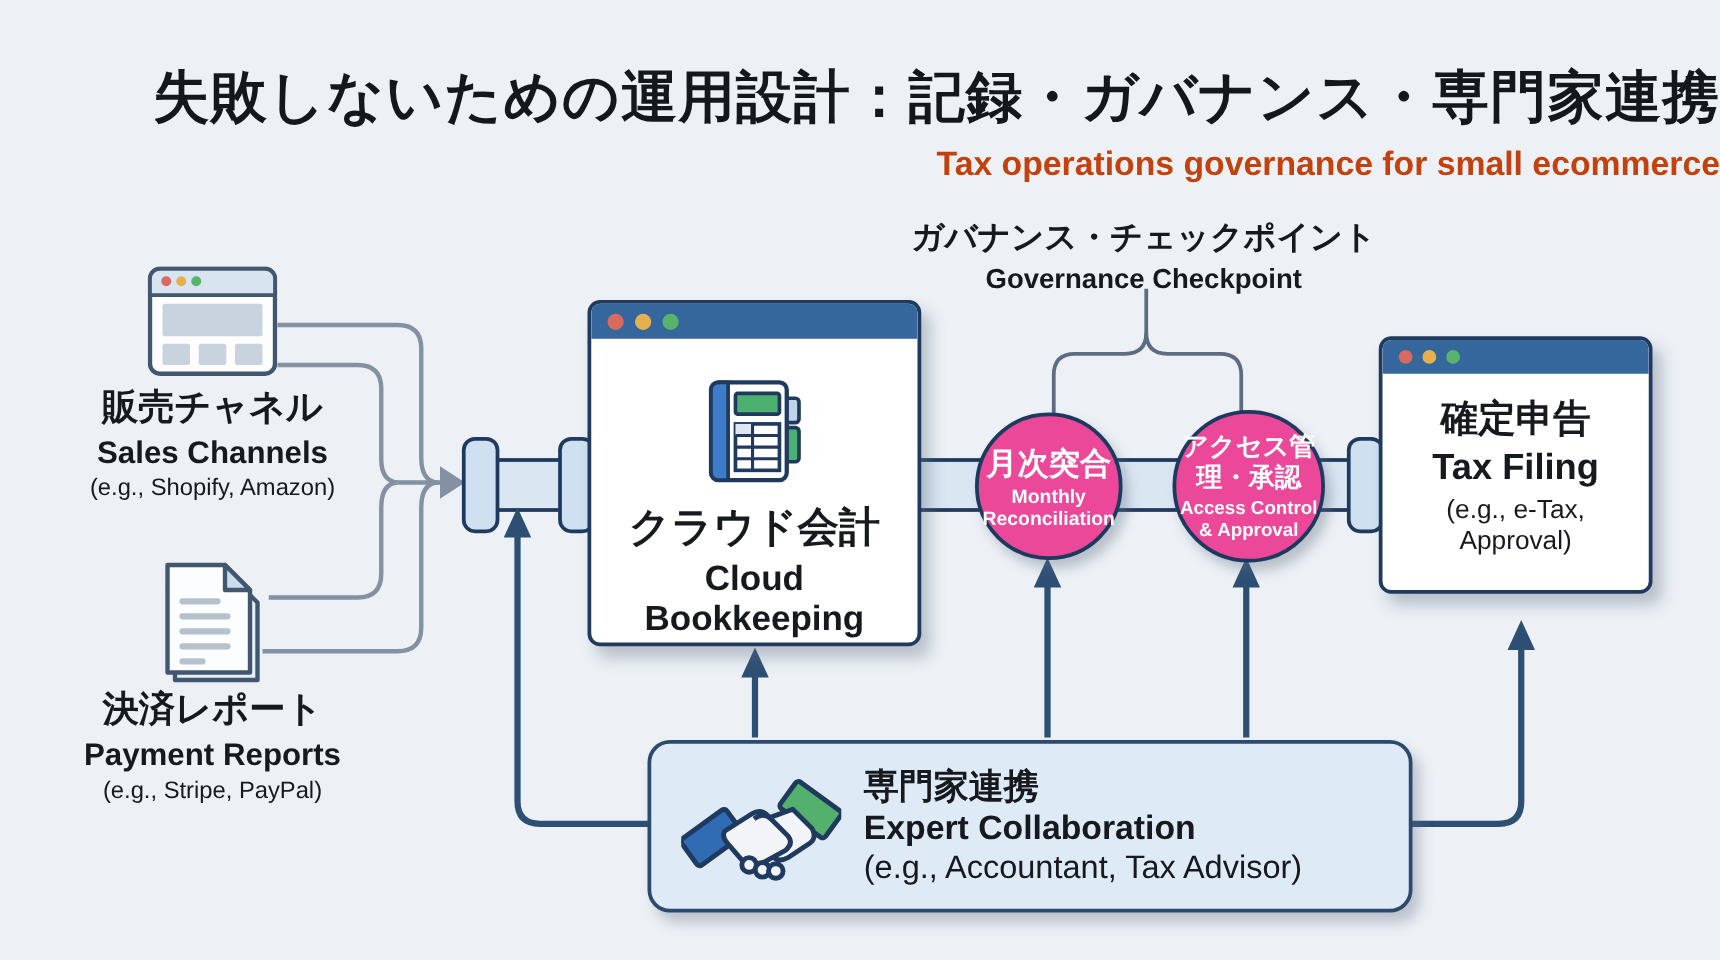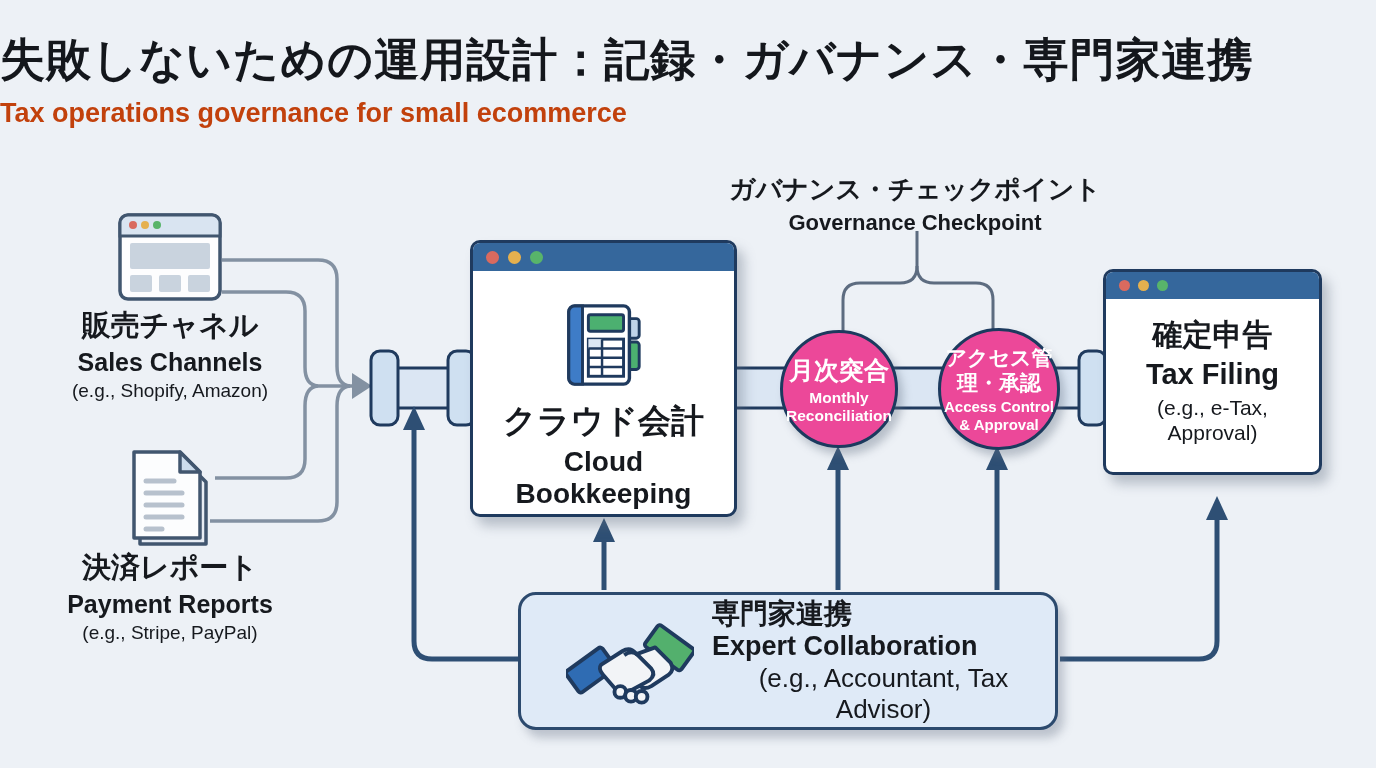--- a/index.html
+++ b/index.html
@@ -2,21 +2,21 @@
 <html><head>
 <meta charset="utf-8">
 <style>
   * { box-sizing: border-box; margin: 0; padding: 0; }
   body { background: #dfe5ec; font-family: "Liberation Sans", sans-serif; }
   .stage {
     position: relative; width: 1376px; height: 768px;
     background: #edf1f6; overflow: hidden; color: #16191e;
   }
   
-  .header { position: absolute; top: 30px; left: 0; width: 100%; text-align: left; }
+  .header { position: absolute; top: 48px; left: 0; width: 100%; text-align: right; }
   .title-ja { font-size: 45px; font-weight: 800; letter-spacing: 1px; color: #14171c; }
   .subtitle-en { font-size: 27px; font-weight: 700; margin-top: 8px; color: #c2410c; }
 
   
   svg.connectors { position: absolute; left: 0; top: 0; z-index: 0; }
 
   
   .node-label { position: absolute; text-align: center; z-index: 2; }
   .lbl-ja { font-size: 29px; font-weight: 700; }
   .lbl-en { font-size: 25px; font-weight: 700; margin-top: 2px; }
@@ -62,23 +62,23 @@
   #circle-access .c-ja { font-size: 21px; font-weight: 700; line-height: 1.2; }
   #circle-access .c-en { font-size: 15px; font-weight: 700; line-height: 1.15; margin-top: 3px; }
 
   
   #governance-label { left: 715px; top: 172px; width: 400px; }
   #governance-label .g-ja { font-size: 26px; font-weight: 700; }
   #governance-label .g-en { font-size: 22px; font-weight: 700; margin-top: 3px; }
 
   
   #expert-box {
-    position: absolute; z-index: 3; left: 518px; top: 592px; width: 540px; height: 138px;
+    position: absolute; z-index: 3; left: 518px; top: 592px; width: 612px; height: 138px;
     background: #dfeaf7; border: 3px solid #2c4a6e; border-radius: 18px;
-    display: flex; align-items: center; box-shadow: 6px 8px 10px rgba(96,110,128,.35); padding-left: 21px;
+    display: flex; align-items: center; box-shadow: 6px 8px 10px rgba(96,110,128,.35);
   }
   #expert-box .handshake-wrap { margin-left: 24px; flex: none; }
   #expert-box .expert-text { margin-left: 18px; line-height: 1.2; }
   #expert-box .e-ja { font-size: 28px; font-weight: 700; }
   #expert-box .e-en { font-size: 27px; font-weight: 600; }
   #expert-box .e-ex { font-size: 26px; font-weight: 500; text-align: center; }
 
   
   #sales-label { left: 20px; top: 306px; width: 300px; }
   #payment-label { left: 20px; top: 548px; width: 300px; }

